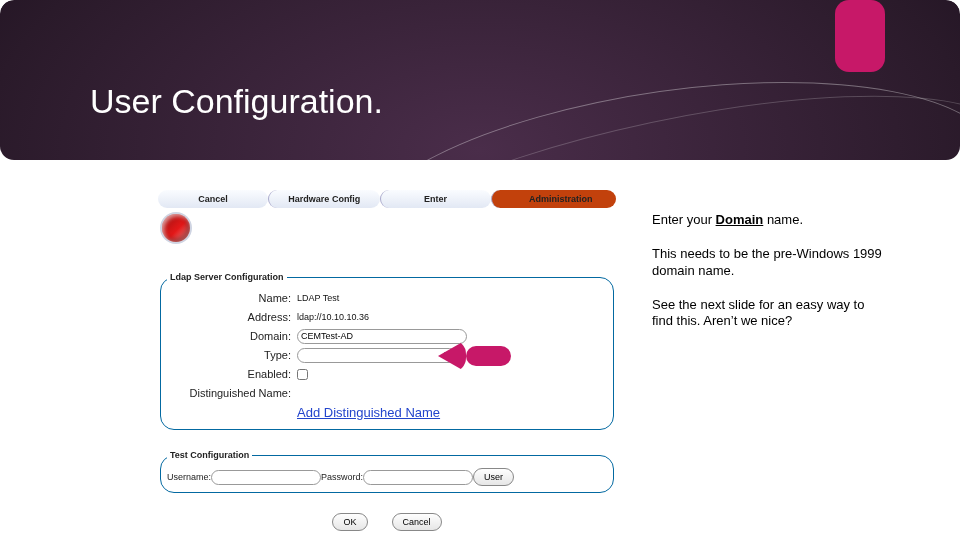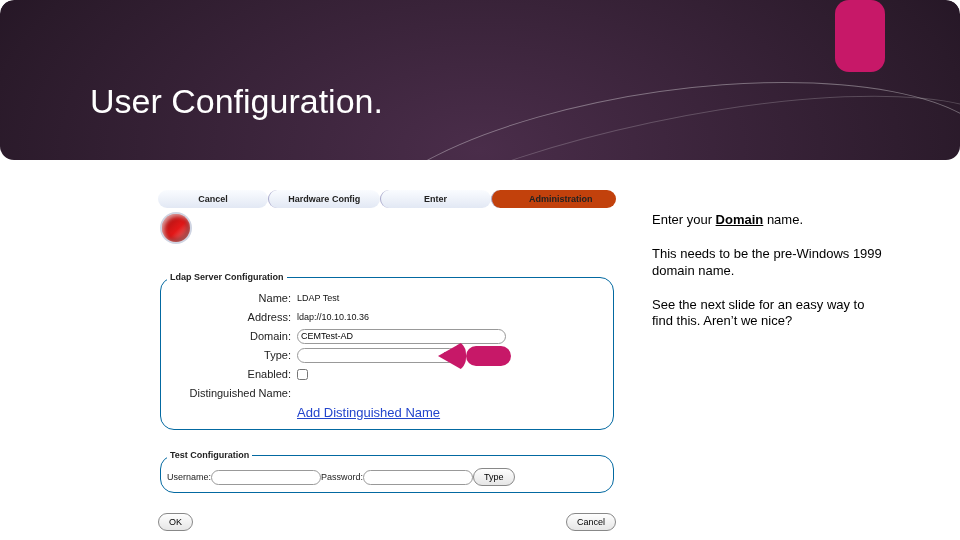--- a/index.html
+++ b/index.html
@@ -120,21 +120,21 @@
   }
   .form-value {
     font-size: 9px;
     color: #111;
   }
   .form-input {
     border: 1px solid #999;
     height: 15px;
     padding: 0 3px;
     font-size: 9px;
-    width: 209px;
+    width: 170px;
   }
   .form-select {
     border: 1px solid #999;
     height: 15px;
     font-size: 9px;
     width: 160px;
     background: #fff;
   }
   .form-checkbox {
     width: 11px; height: 11px;
@@ -163,21 +163,21 @@
     border: 1px solid #888;
     background: linear-gradient(#fefefe, #e6e6e6);
     height: 18px;
     padding: 0 10px;
     font-size: 9px;
     cursor: pointer;
   }
   .button-row {
     display: flex;
     gap: 24px;
-    justify-content: space-between;
+    justify-content: center;
     margin-top: 19px;
   }
 
   
   .arrow {
     position: absolute;
     left: 438px;
     top: 180px;
     width: 80px;
     height: 32px;
@@ -264,21 +264,21 @@
       </div>
     </fieldset>
 
     <fieldset>
       <legend>Test Configuration</legend>
       <div class="test-row">
         <span class="t-label">Username:</span>
         <input class="t-input" type="text" style="">
         <span class="t-label">Password:</span>
         <input class="t-input" type="password" style="">
-        <button class="btn">Type</button>
+        <button class="btn">User</button>
       </div>
     </fieldset>
 
     <div class="button-row">
       <button class="btn">OK</button>
       <button class="btn">Cancel</button>
     </div>
   </div>
 
   <div class="arrow">

